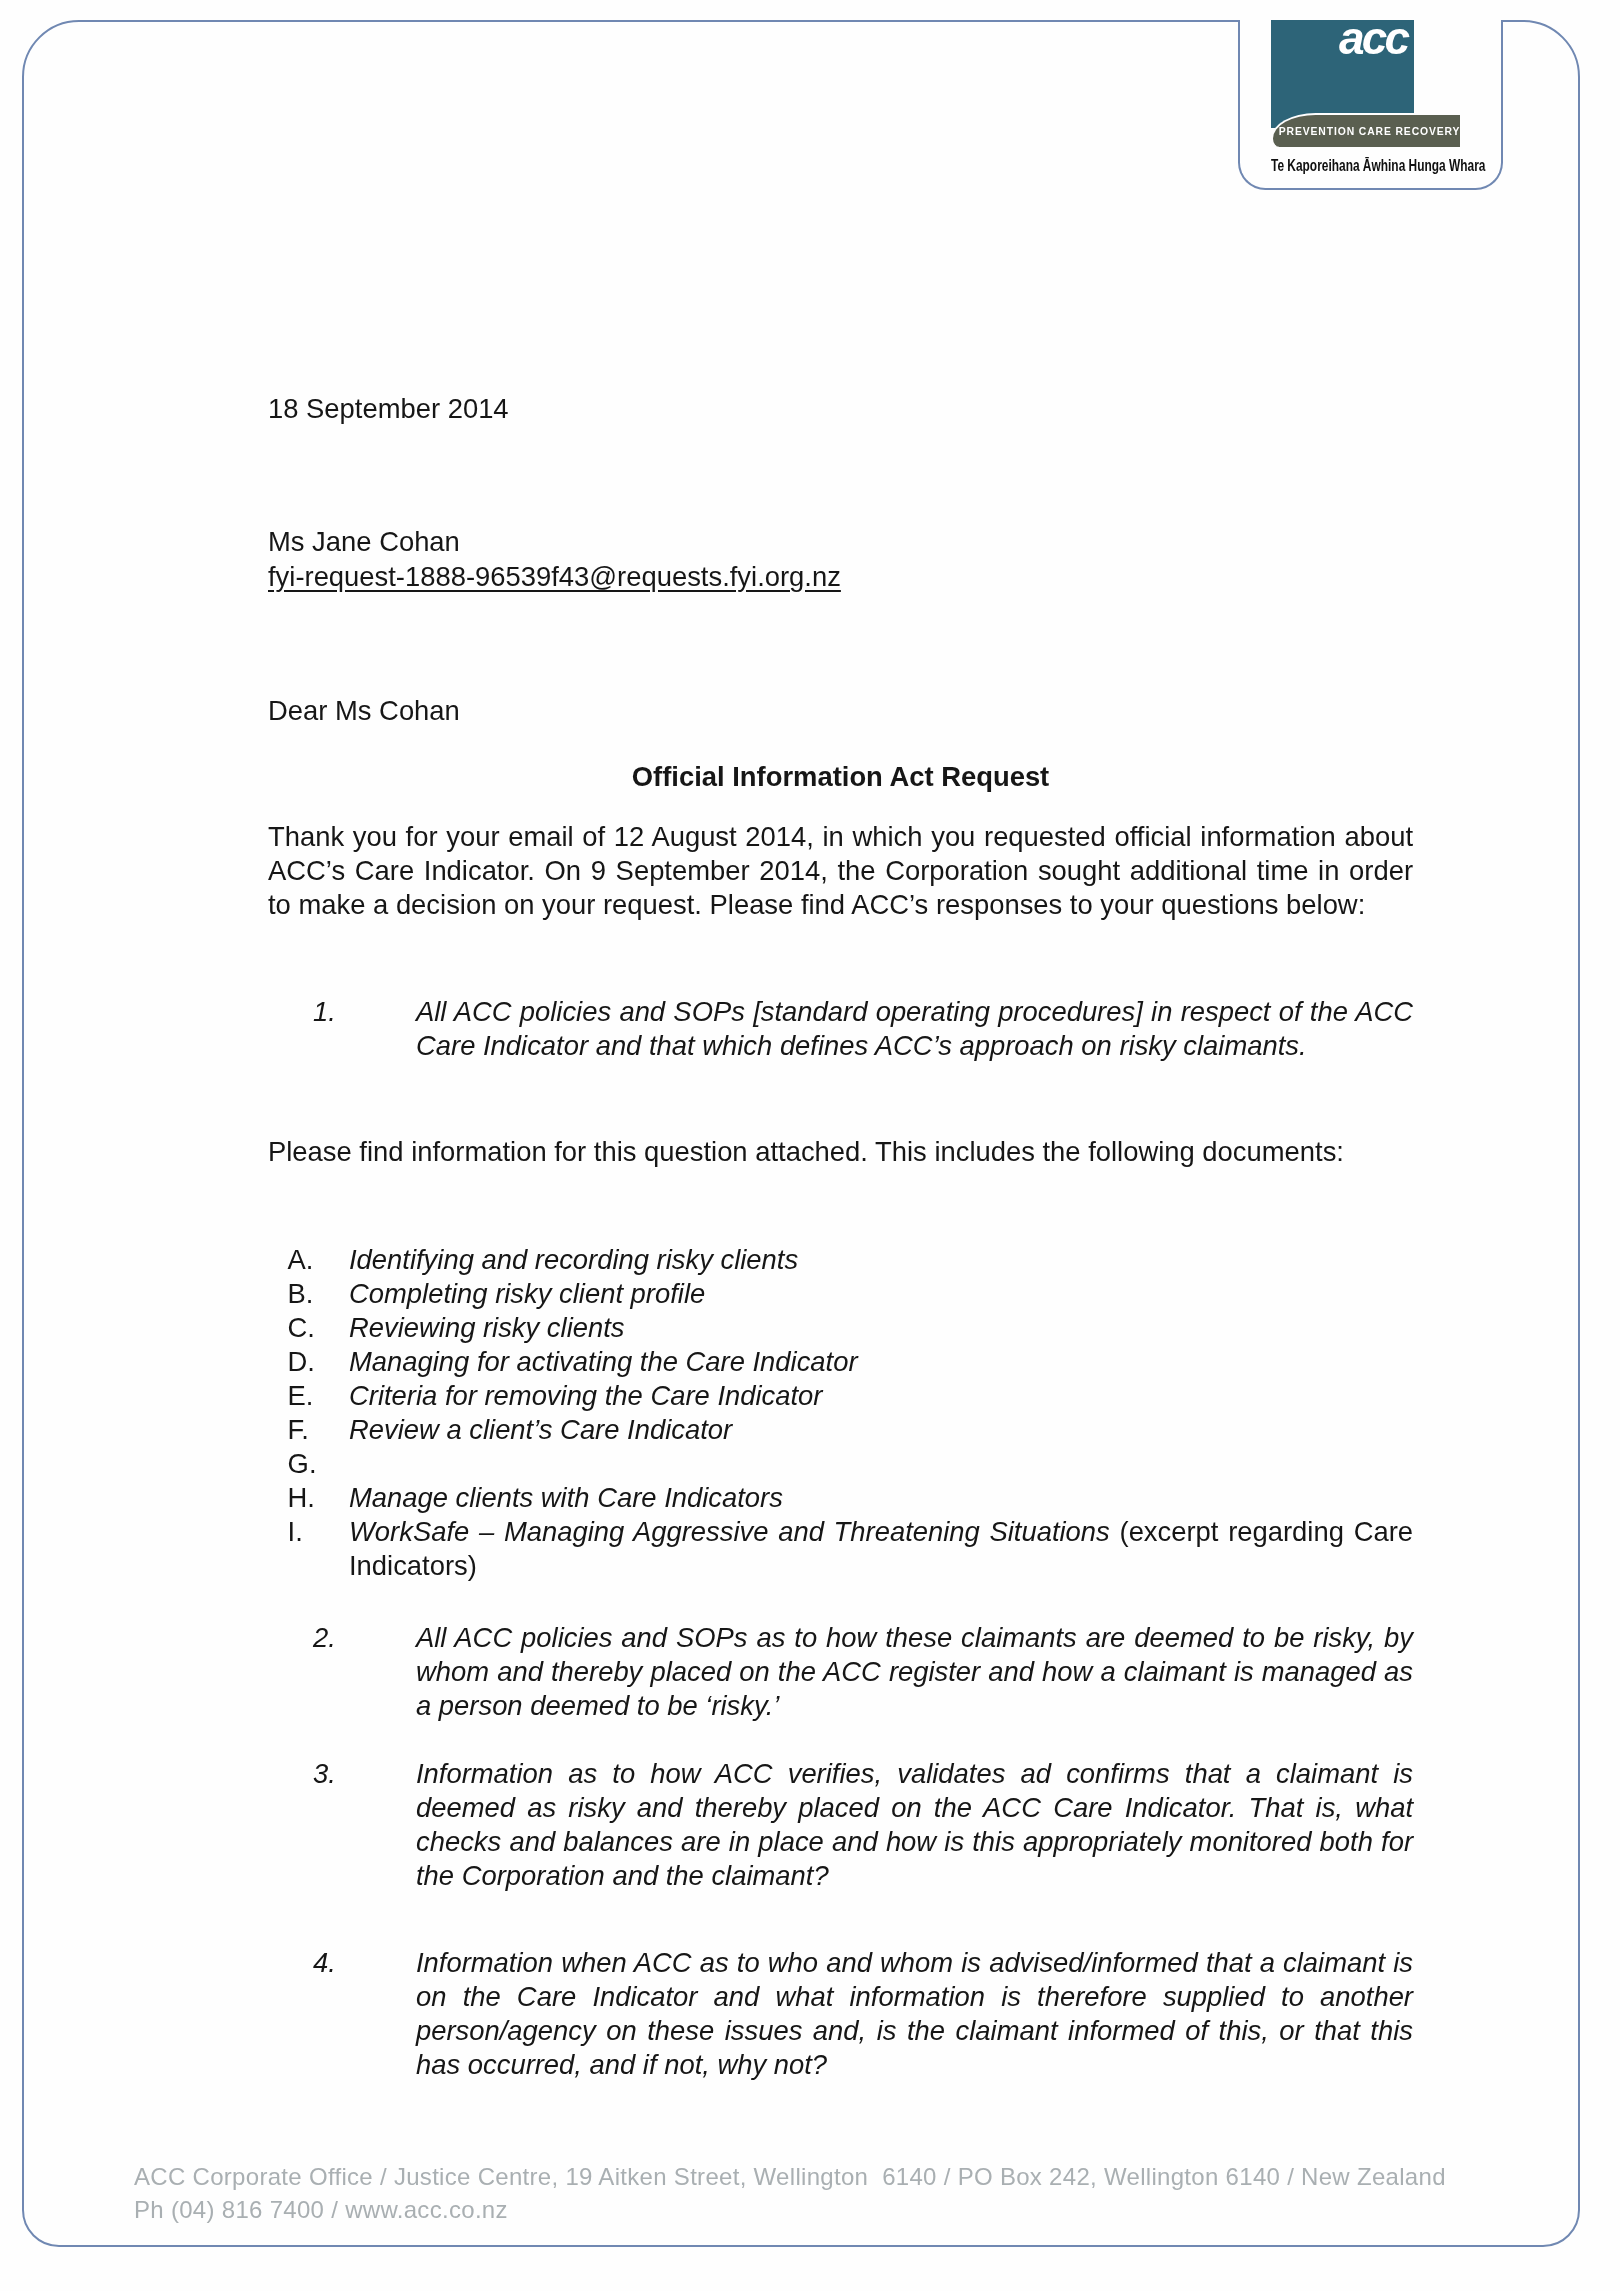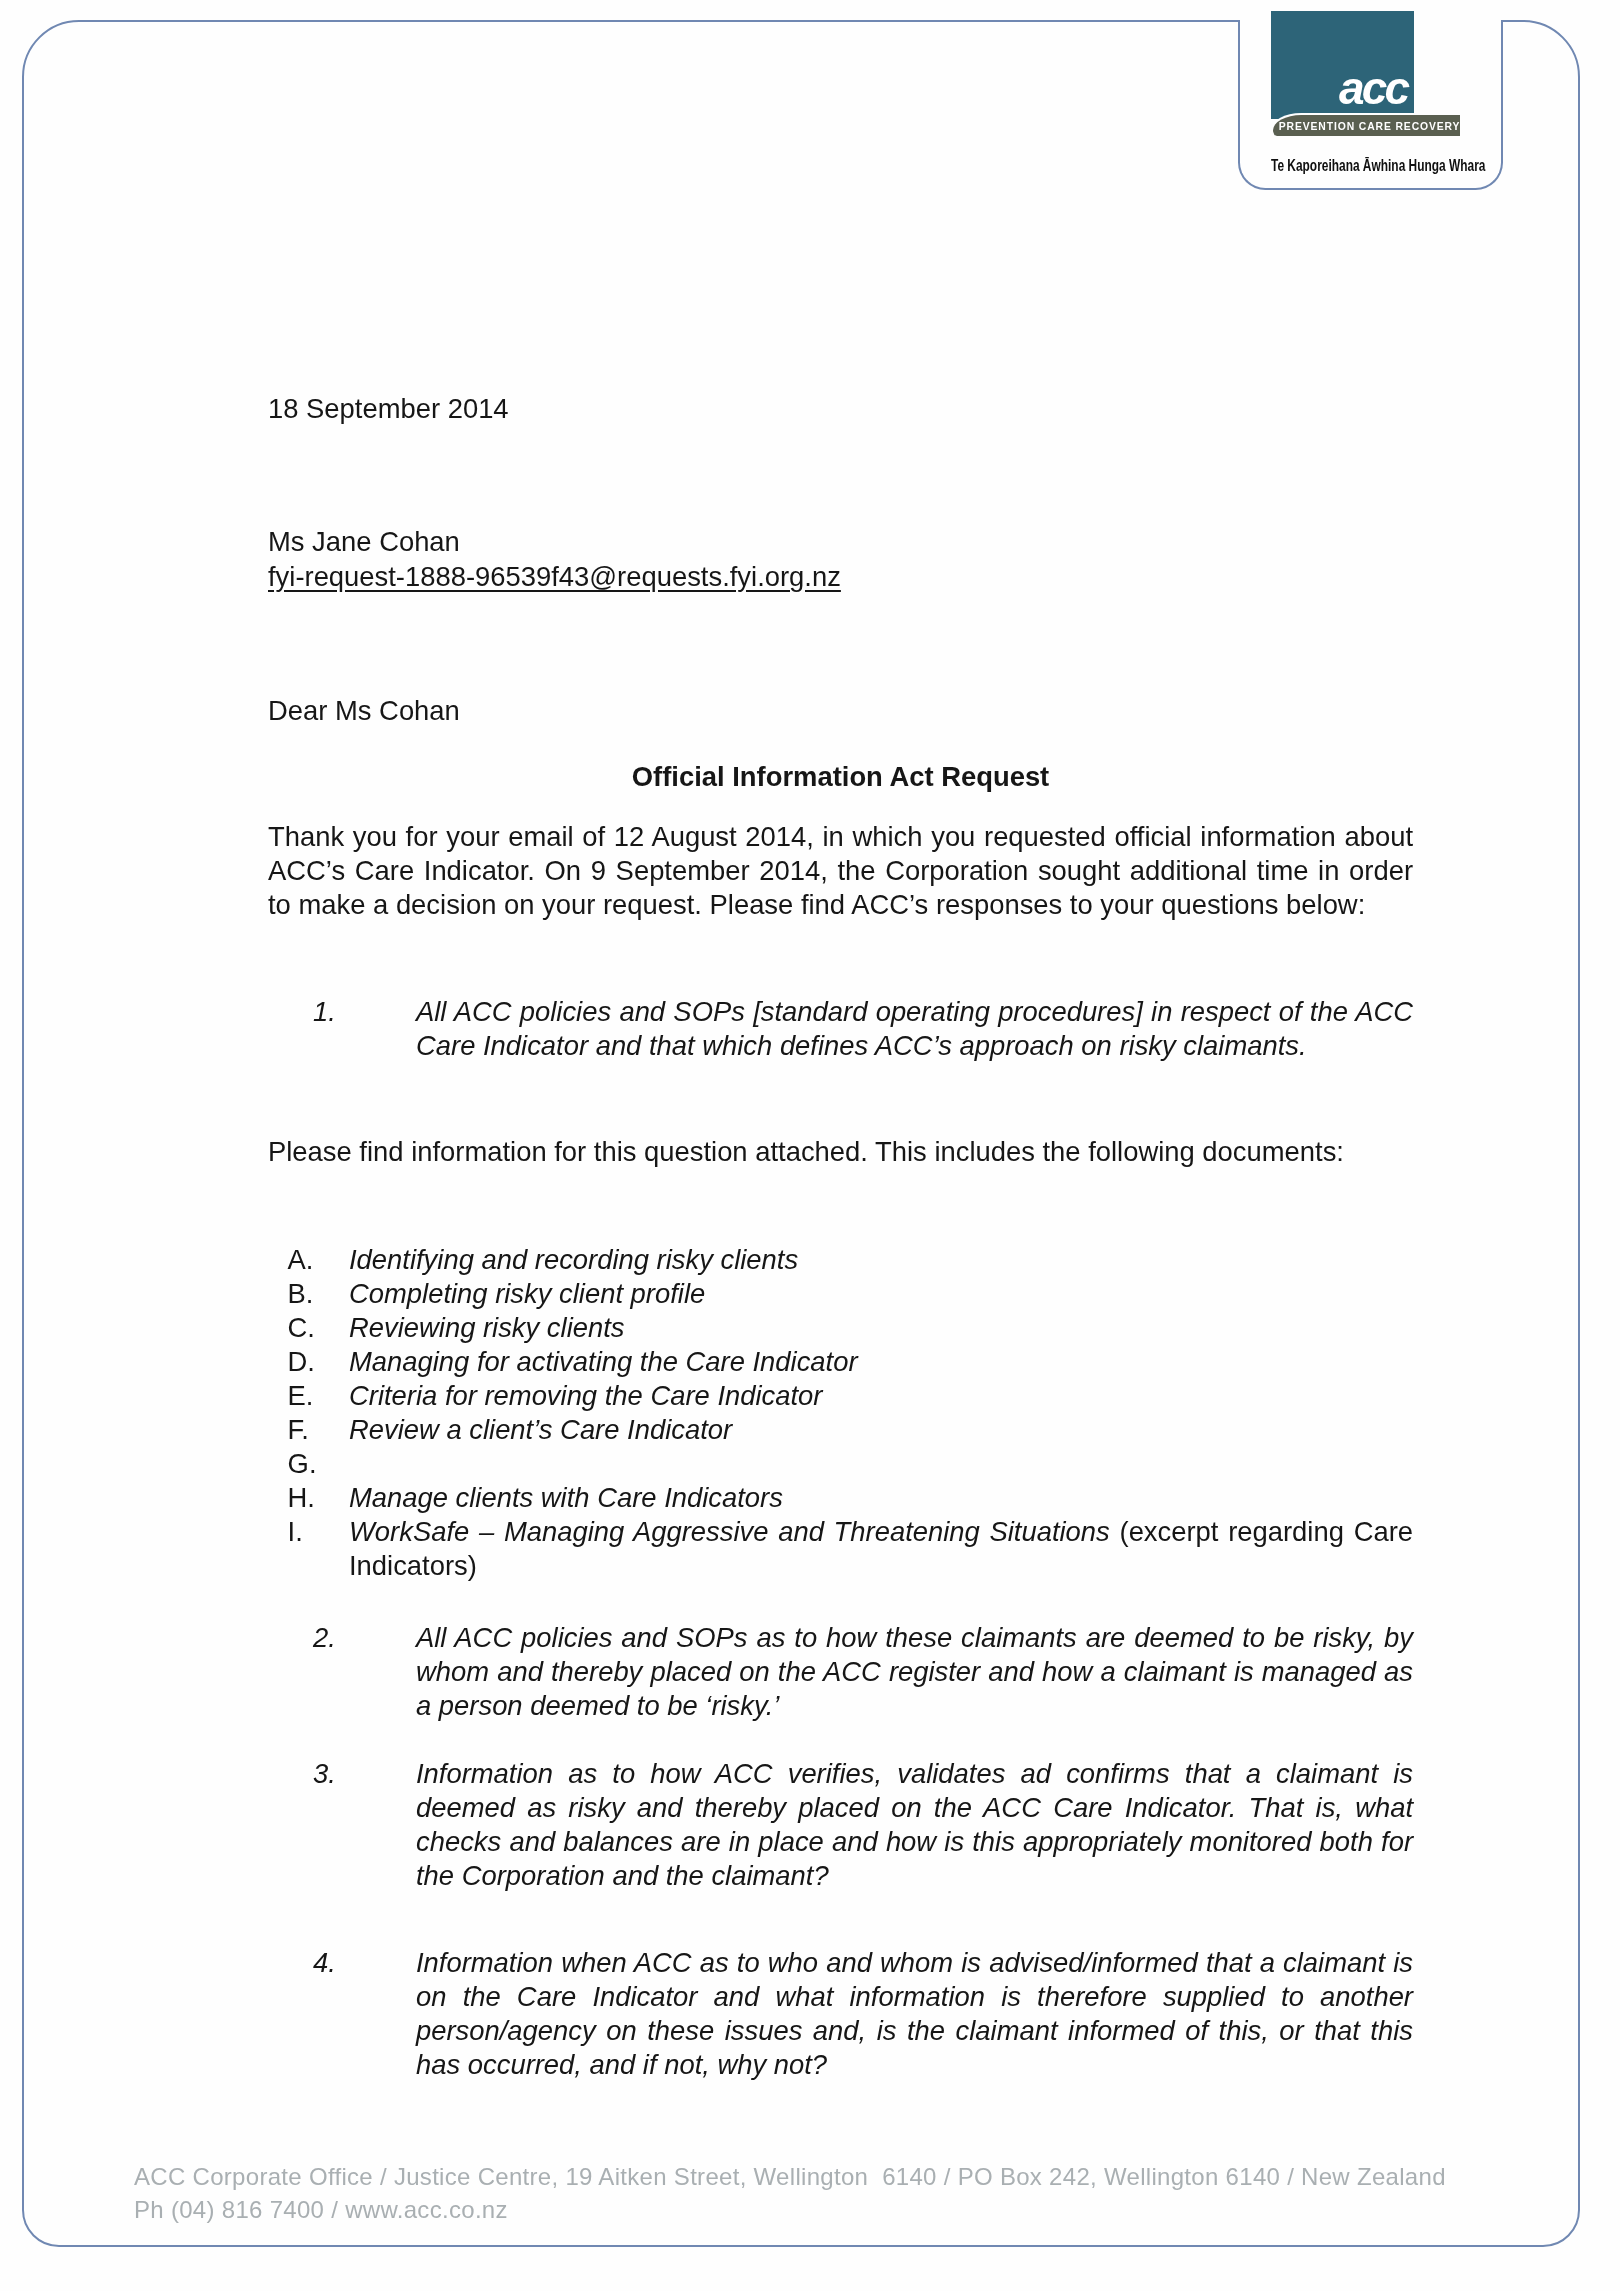--- a/index.html
+++ b/index.html
@@ -18,31 +18,31 @@
   }
   .logo-tab {
     position:absolute; left:1238px; top:19.6px; width:265px; height:170px;
     background:#fefefe;
     border:2px solid #7088b2; border-top:none;
     border-radius:0 0 27.4px 27.4px;
     z-index:2;
   }
   .logo-block { position:absolute; left:0; top:0; z-index:3; }
   .logo-teal {
-    position:absolute; left:1271px; top:11px; width:143px; height:108px;
+    position:absolute; left:1271px; top:20px; width:143px; height:108px;
     background:#2d6478;
-    display:flex; align-items:flex-end; justify-content:flex-end;
+    display:flex; justify-content:flex-end;
     padding:0 6.9px 11.8px 0;
   }
   .acc-word {
     color:#ffffff; font-weight:bold; font-style:italic;
     font-size:46px; line-height:0.8; letter-spacing:-2.9px;
   }
   .logo-bar {
-    position:absolute; left:1271px; top:113px; width:189px; height:23px;
+    position:absolute; left:1271px; top:113px; width:189px; height:34px;
     background:#5a5f50;
     border-top:2.9px solid #fefefe; border-left:2.9px solid #fefefe;
     border-top-left-radius:51px 29px;
     border-bottom-left-radius:9.8px;
     display:flex; align-items:center; justify-content:center;
   }
   .logo-bar span {
     color:#ffffff; font-weight:bold; font-size:11.8px; letter-spacing:1px;
     white-space:nowrap; transform:scaleX(0.88); transform-origin:center;
     padding-left:7.8px;

